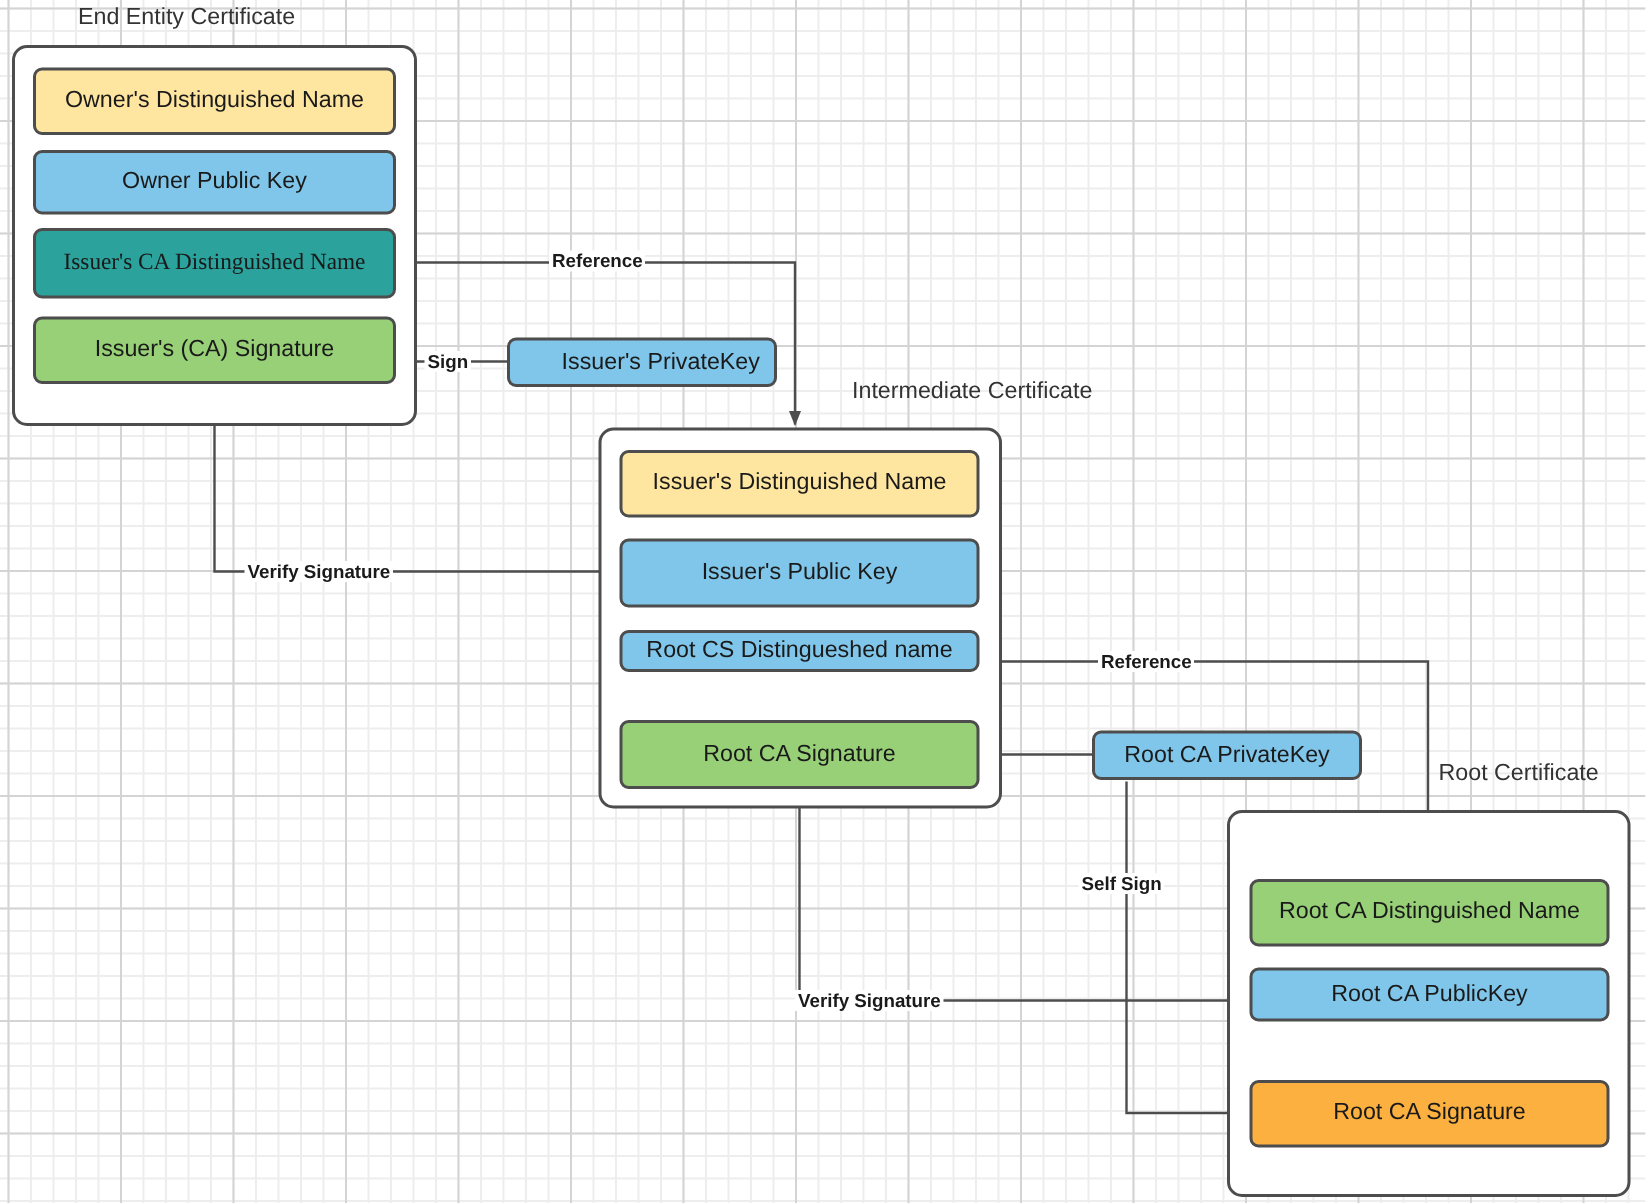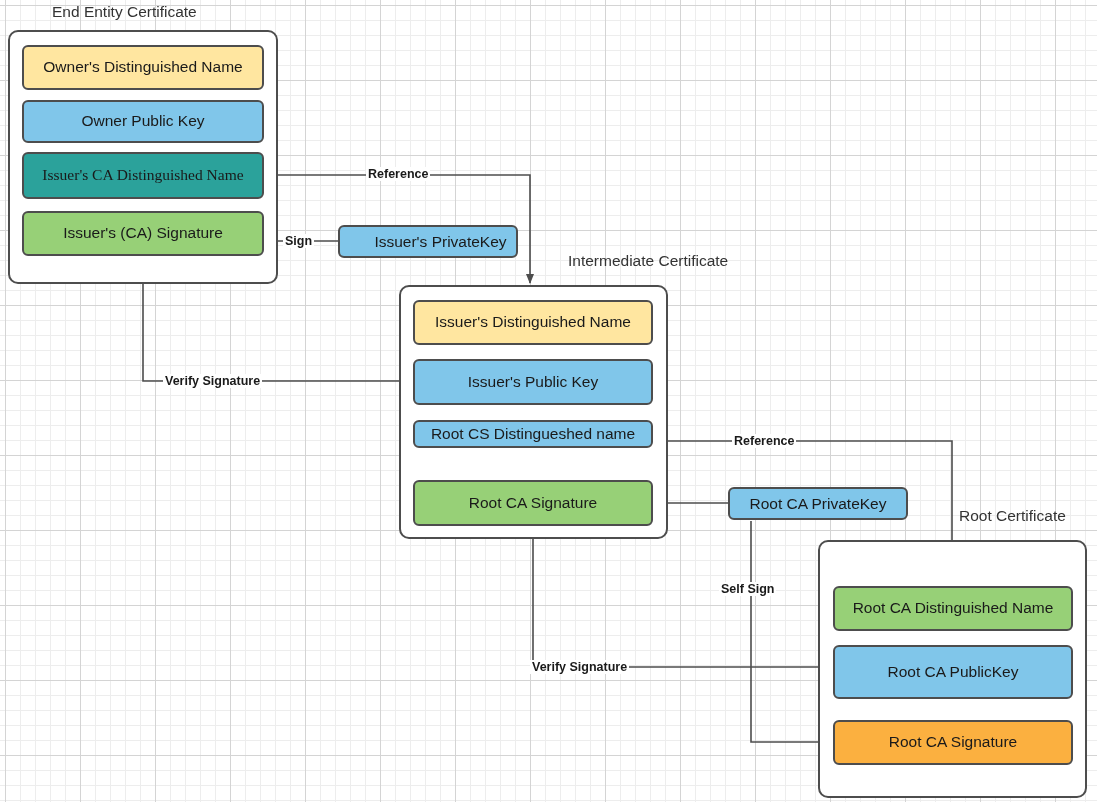--- a/index.html
+++ b/index.html
@@ -136,21 +136,21 @@
   <div class="field" style="left:413px; top:480px; width:240px; height:46px; background:#97d077;">Root CA Signature</div>
 
   <div class="keybox" style="left:728px; top:487px; width:180px; height:33px;">Root CA PrivateKey</div>
 
   <div class="title-label" style="left:959px; top:507px;">Root Certificate</div>
 
   <div class="container-box" style="left:818px; top:540px; width:269px; height:258px;"></div>
 
   <div class="field" style="left:833px; top:586px; width:240px; height:45px; background:#97d077;">Root CA Distinguished Name</div>
 
-  <div class="field" style="left:833px; top:645px; width:240px; height:54px; background:#80c6ea;">Root CA PublicKey</div>
+  <div class="field" style="left:833px; top:645px; width:240px; height:36px; background:#80c6ea;">Root CA PublicKey</div>
 
   <div class="field" style="left:833px; top:720px; width:240px; height:45px; background:#fbb040;">Root CA Signature</div>
 
   <div class="edge-label" style="left:366px; top:167px;">Reference</div>
 
   <div class="edge-label" style="left:283px; top:234px;">Sign</div>
 
   <div class="edge-label" style="left:163px; top:374px;">Verify Signature</div>
 
   <div class="edge-label" style="left:732px; top:434px;">Reference</div>

